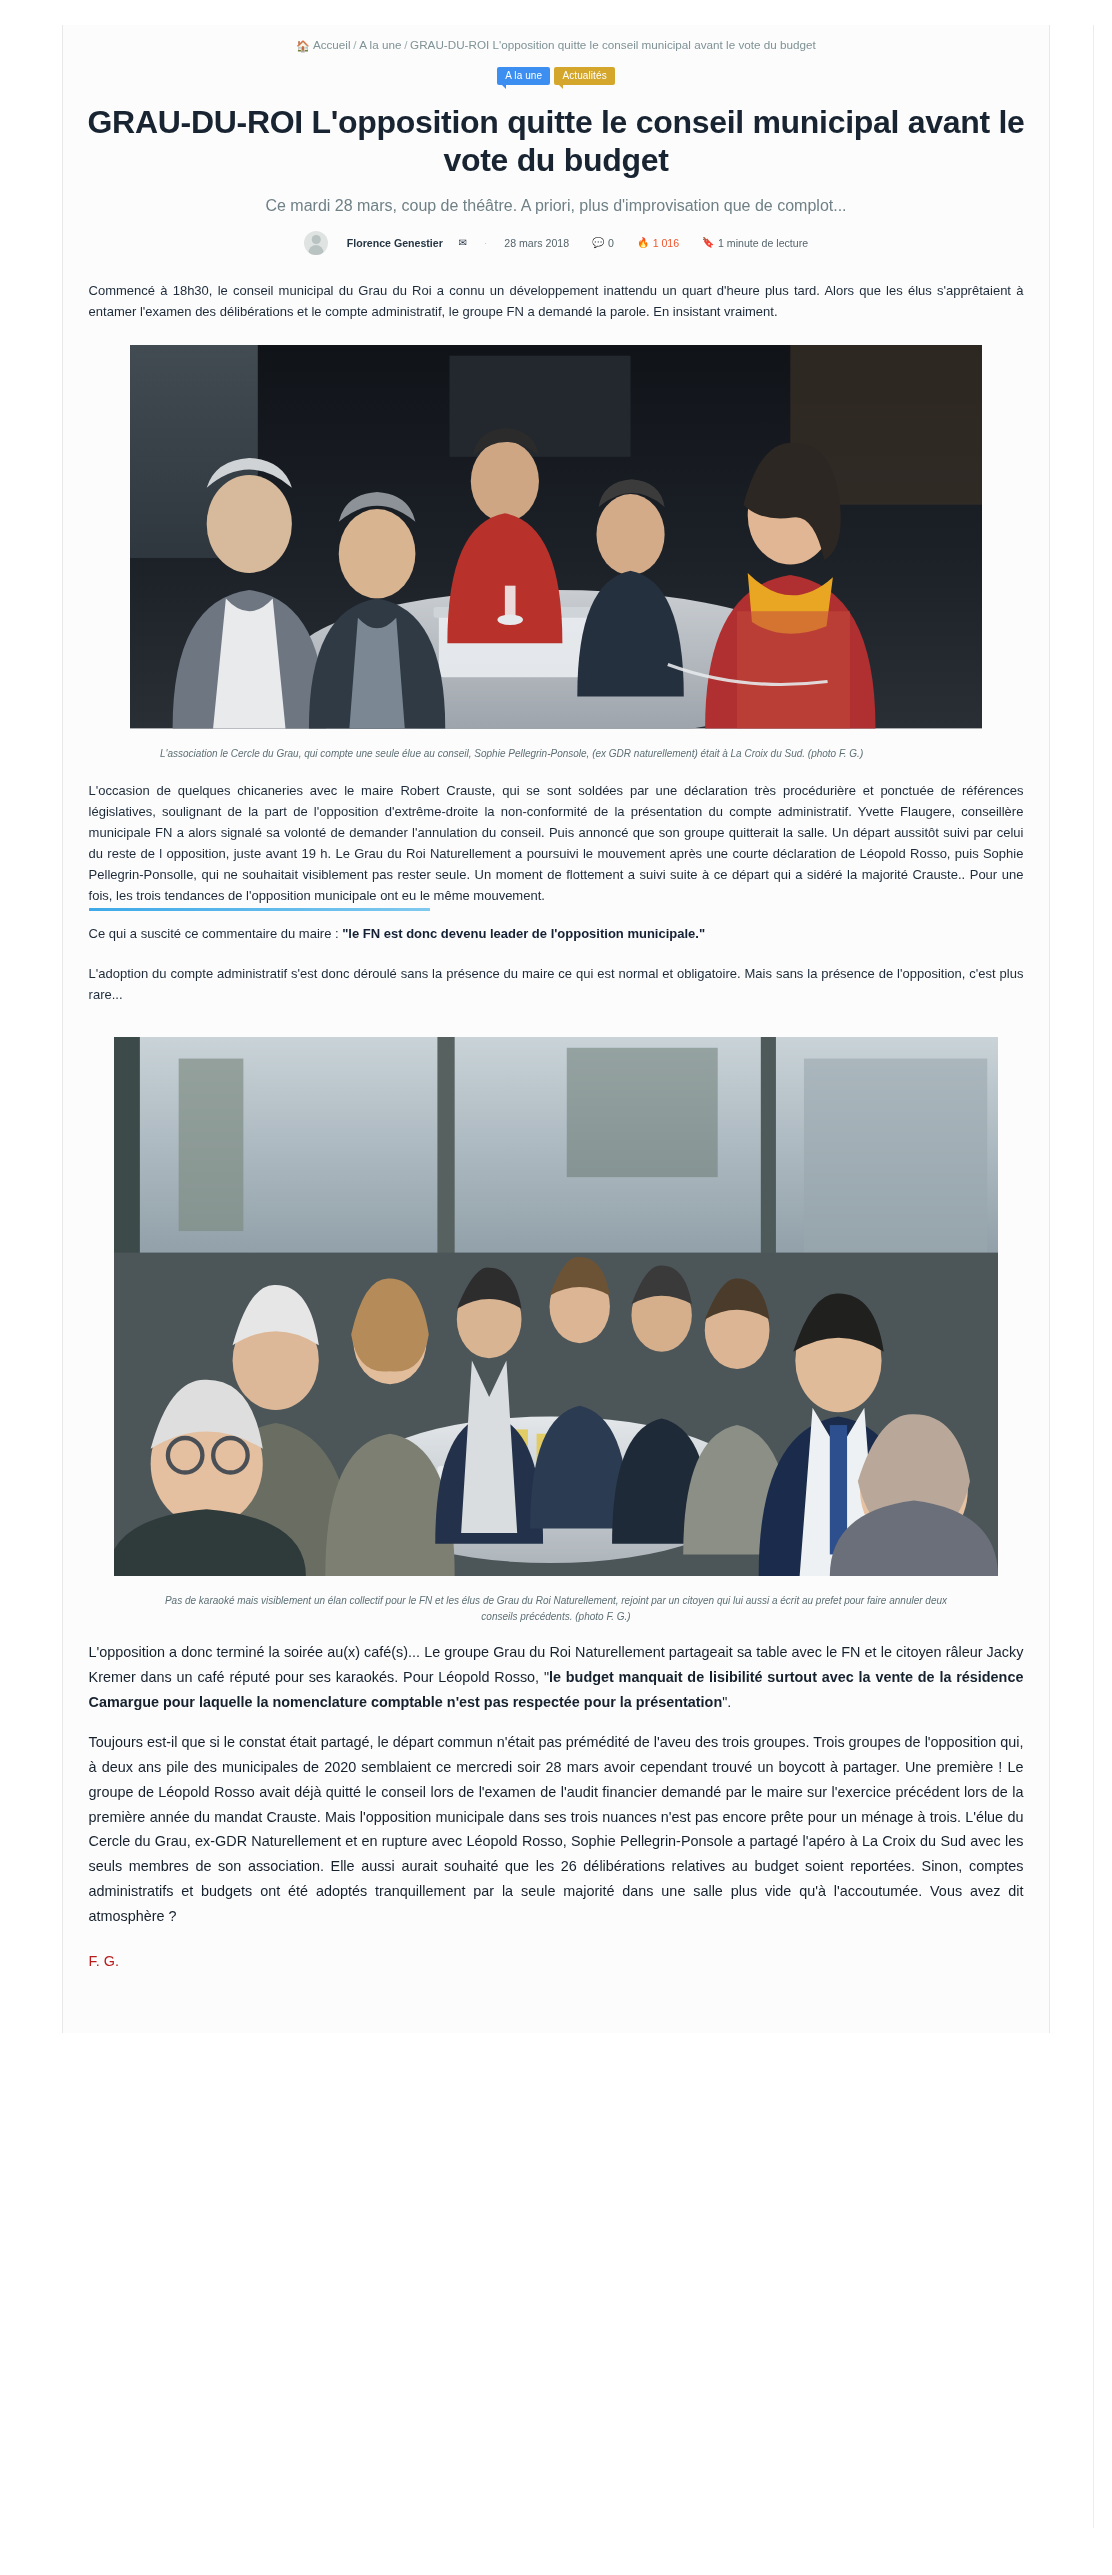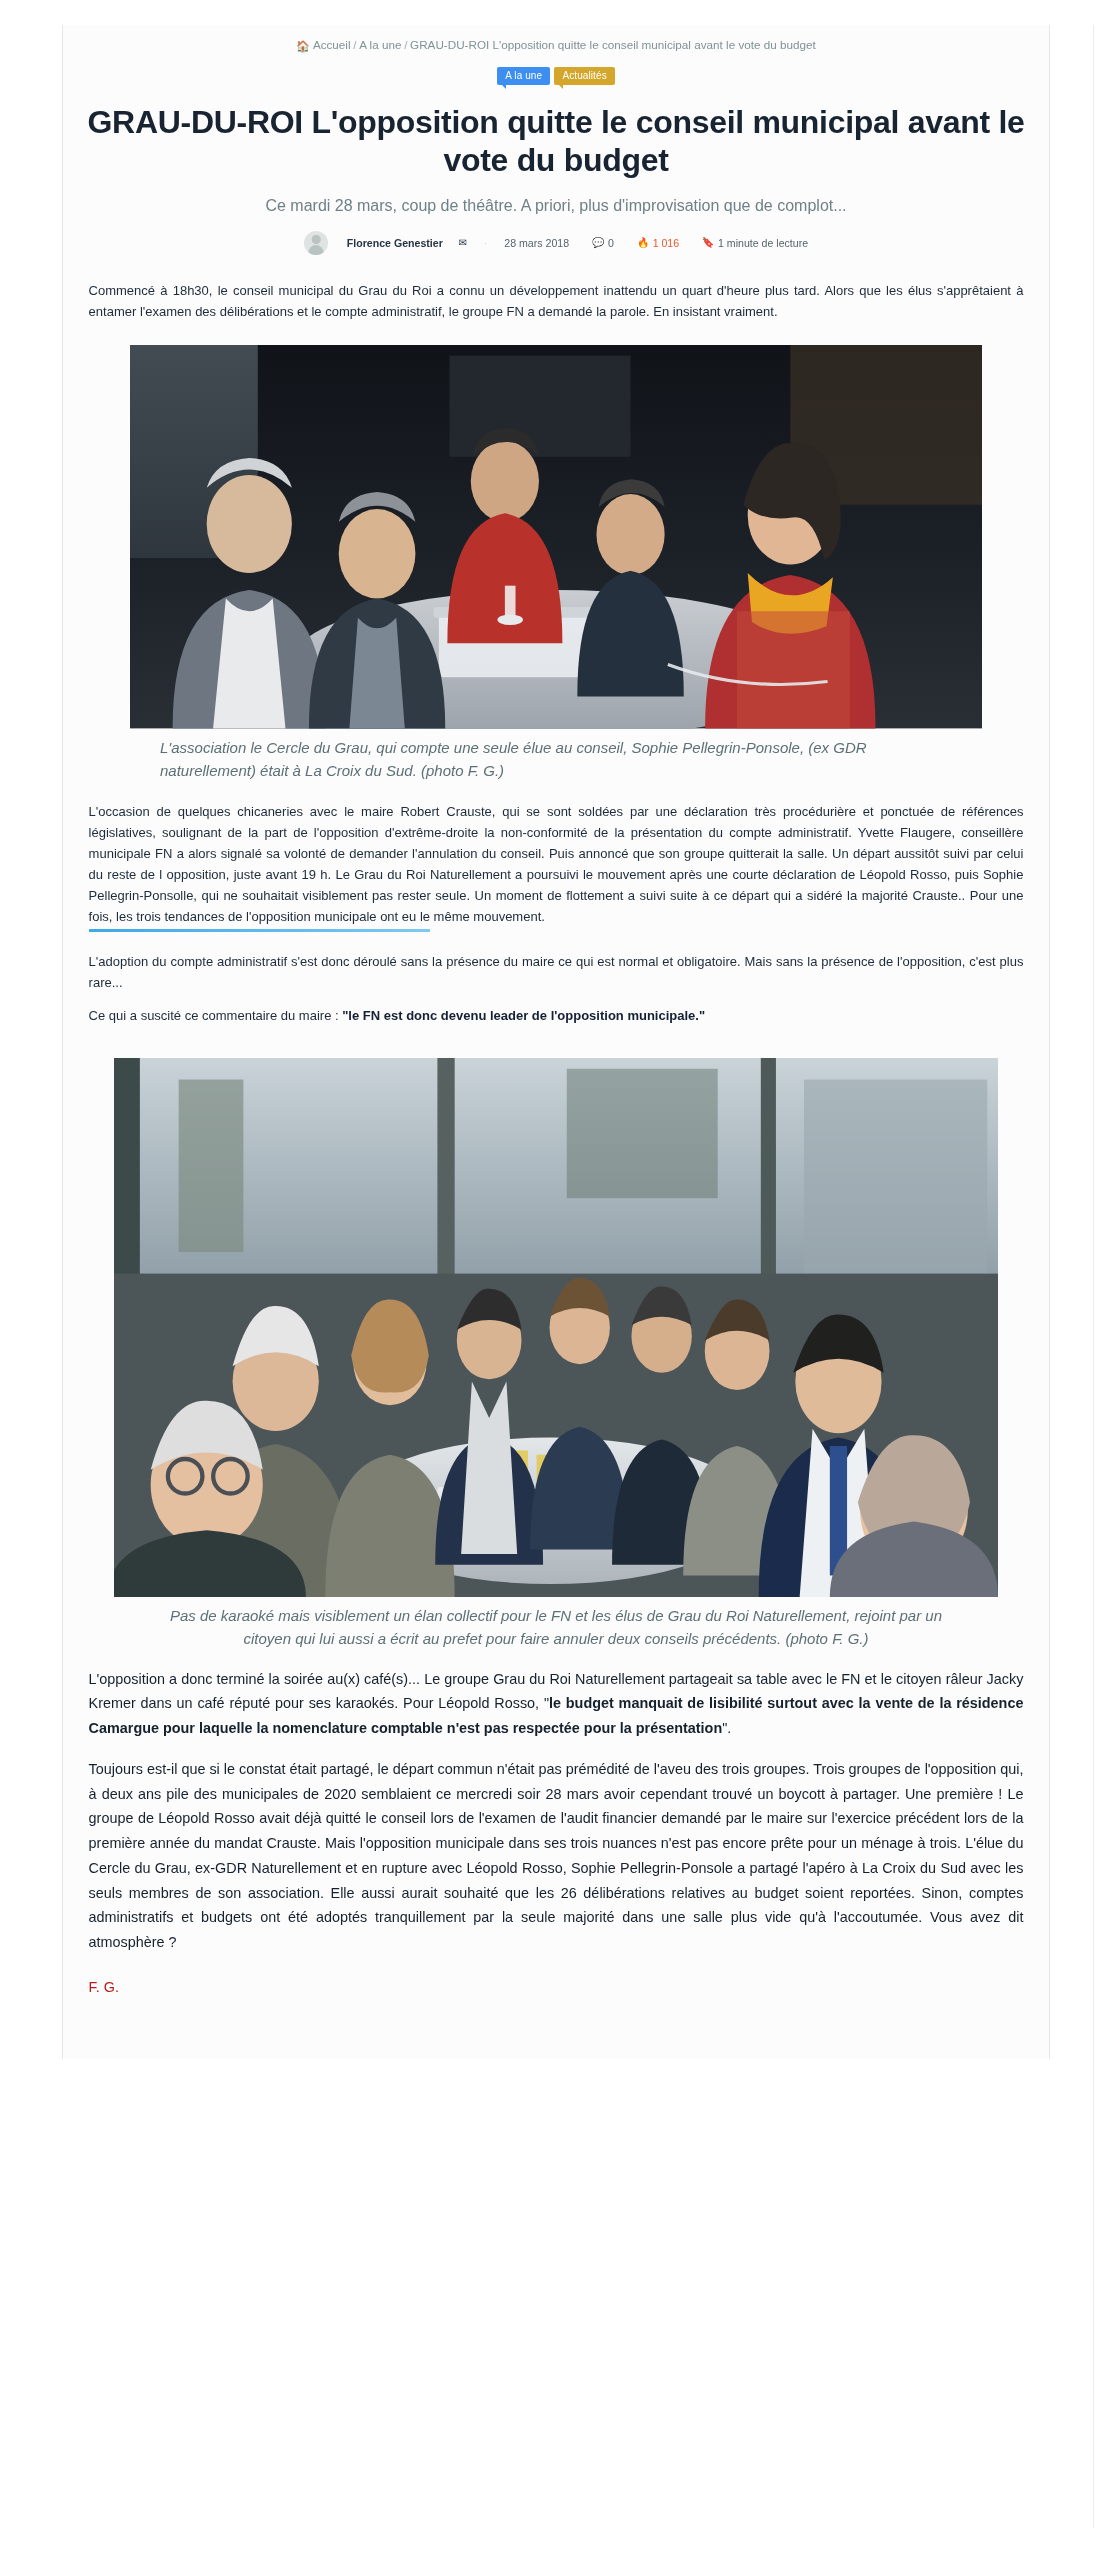--- a/index.html
+++ b/index.html
@@ -229,25 +229,25 @@
   .photo {
     width: 100%;
     display: block;
     border: 0;
     position: relative;
     overflow: hidden;
   }
   .photo svg { display: block; width: 100%; height: auto; }
 
   figcaption {
-    font-size: 15px;
+    font-size: 10px;
     line-height: 1.55;
     color: #5d7076;
     font-style: italic;
-    margin-top: 7px;
+    margin-top: 17px;
     padding: 0 24.5px 0 30px;
     text-align: left;
   }
   figure.fig-2 figcaption { text-align: center; padding: 0 32px; }
 
   
   .right-rule {
     position: absolute;
     top: 24.5px; right: 19px;
     width: 0.5px; height: 2503px;
@@ -355,25 +355,25 @@
             <ellipse cx="357" cy="258" rx="12" ry="5" fill="#e7eaec"></ellipse>
             <path d="M505 300 q70 26 150 16" stroke="#e6e9eb" stroke-width="3" fill="none" opacity=".9"></path>
           </svg>
         </div>
         <figcaption>L'association le Cercle du Grau, qui compte une seule élue au conseil, Sophie Pellegrin-Ponsole, (ex GDR naturellement) était à La Croix du Sud. (photo F. G.)</figcaption>
       </figure>
 
       <p class="p">L'occasion de quelques chicaneries avec le maire Robert Crauste, qui se sont soldées par une déclaration très procédurière et ponctuée de références législatives, soulignant de la part de l'opposition d'extrême-droite la non-conformité de la présentation du compte administratif. Yvette Flaugere, conseillère municipale FN a alors signalé sa volonté de demander l'annulation du conseil. Puis annoncé que son groupe quitterait la salle. Un départ aussitôt suivi par celui du reste de l opposition, juste avant 19 h. Le Grau du Roi Naturellement a poursuivi le mouvement après une courte déclaration de Léopold Rosso, puis Sophie Pellegrin-Ponsolle, qui ne souhaitait visiblement pas rester seule. Un moment de flottement a suivi suite à ce départ qui a sidéré la majorité Crauste.. Pour une fois, les trois tendances de l'opposition municipale ont eu le même mouvement.</p>
       <div class="highlight-bar"></div>
 
-      <p class="p">L'adoption du compte administratif s'est donc déroulé sans la présence du maire ce qui est normal et obligatoire. Mais sans la présence de l'opposition, c'est plus rare...</p>
-
       <p class="p" style="margin-top:11.7px;">
         <span>Ce qui a suscité ce commentaire du maire : </span><b>"le FN est donc devenu leader de l'opposition municipale."</b>
       </p>
+
+      <p class="p">L'adoption du compte administratif s'est donc déroulé sans la présence du maire ce qui est normal et obligatoire. Mais sans la présence de l'opposition, c'est plus rare...</p>
 
       <figure class="fig-2">
         <div class="photo">
           <svg viewBox="0 0 820 500" preserveAspectRatio="none" role="img">
             <defs>
               <linearGradient id="sky2" x1="0" y1="0" x2="0" y2="1">
                 <stop offset="0%" stop-color="#c9d3d8"></stop>
                 <stop offset="100%" stop-color="#8f9ea7"></stop>
               </linearGradient>
               <linearGradient id="tbl2" x1="0" y1="0" x2="0" y2="1">

